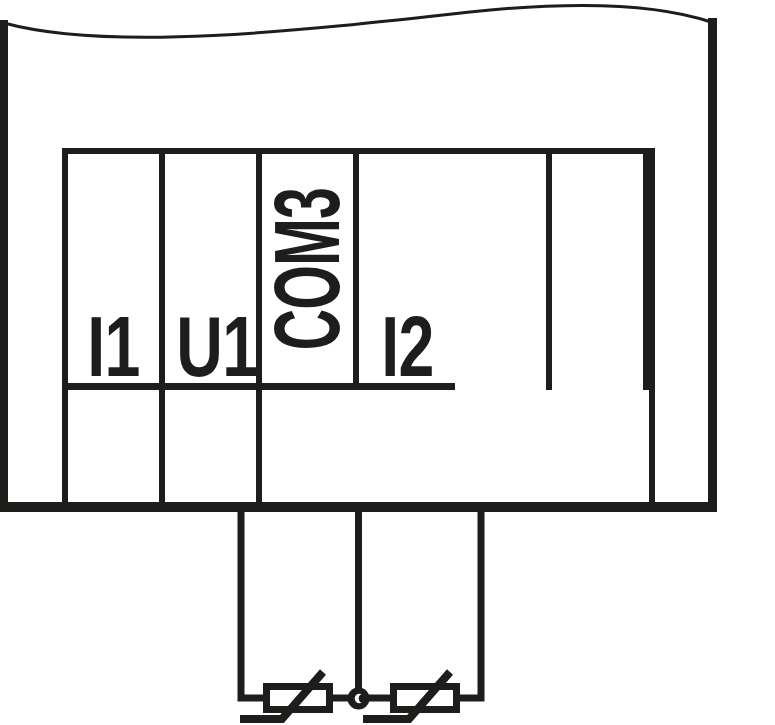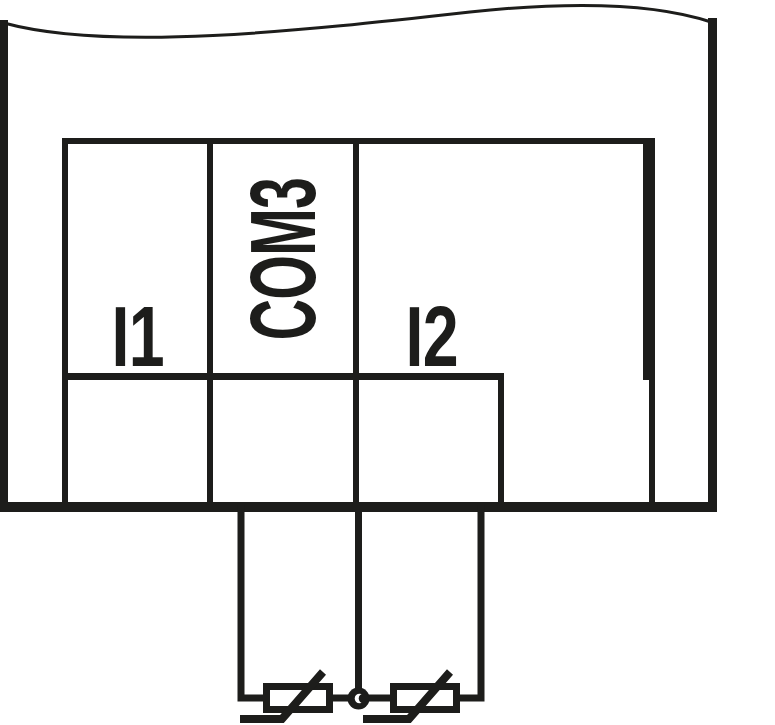--- a/index.html
+++ b/index.html
@@ -19,27 +19,27 @@
     width: 775px; height: 725px;
     z-index: 1;
   }
   .stroke { fill: none; stroke: var(--ink, #1d1d1b); }
   .fill   { fill: var(--ink, #1d1d1b); stroke: none; }
   .fill-white { fill: #ffffff; stroke: none; }
 
   
   .terminal-block {
     position: absolute;
-    left: 62px; top: 138px;
+    left: 62px; top: 148px;
     width: 593px; height: 364px;
     box-sizing: border-box;
     border: 6px solid var(--ink, #1d1d1b);
     border-bottom: none;
     display: grid;
-    grid-template-columns: repeat(4, 1fr);
+    grid-template-columns: repeat(6, 1fr);
     grid-template-rows: 236px auto;
     z-index: 2;
     background: transparent;
   }
   .cell {
     position: relative;
     border-right: 6px solid var(--ink, #1d1d1b);
   }
   .cell.col-last { border-right: none; }
   .cell.row-top  { border-bottom: 7px solid var(--ink, #1d1d1b); }
@@ -108,20 +108,23 @@
       <circle class="fill-white" cx="359.5" cy="698.5" r="4.8"></circle>
       <circle class="fill" cx="363.5" cy="698.5" r="4.8"></circle>
     </g>
   </svg>
 
   <div class="terminal-block">
     <div class="cell row-top">
       <span class="term-label">I1</span>
     </div>
     <div class="cell row-top">
+      <span class="term-label">U1</span>
+    </div>
+    <div class="cell row-top">
       <span class="term-label-rot-wrap">
         <span class="term-label-rot">COM3</span>
       </span>
     </div>
     <div class="cell row-top col-last">
       <span class="term-label">I2</span>
     </div>
 
     <div class="cell"></div>
     <div class="cell"></div>

